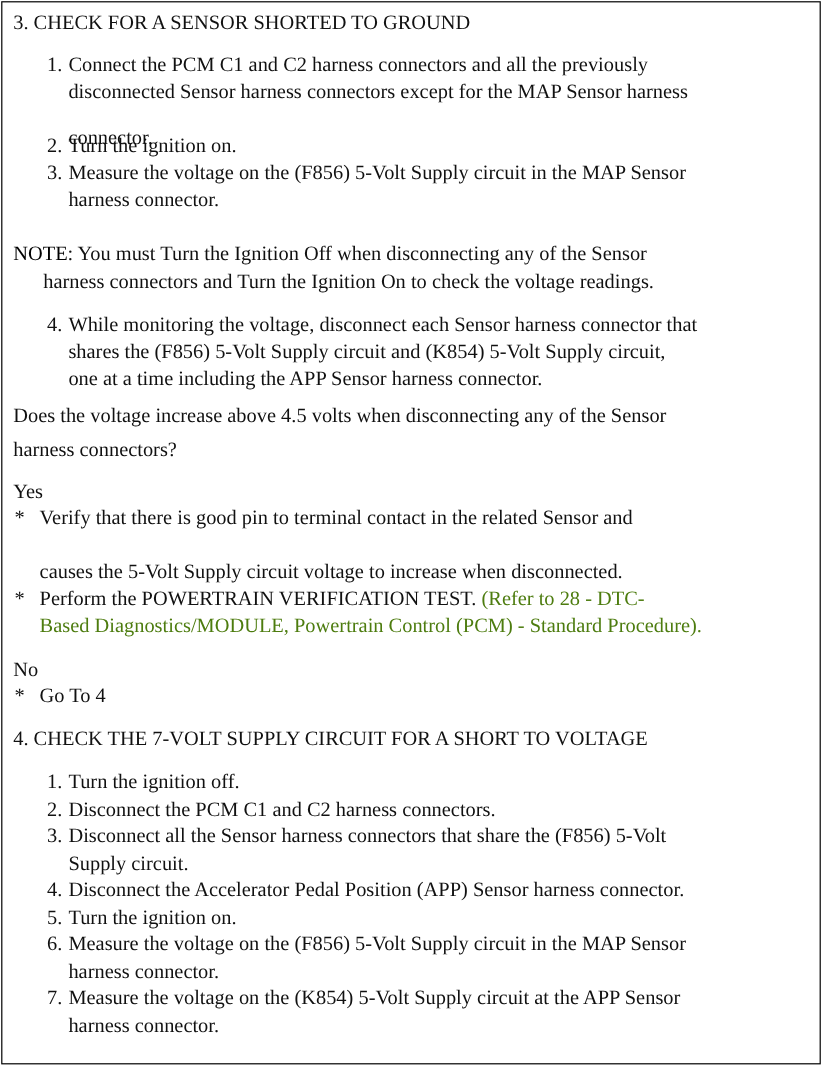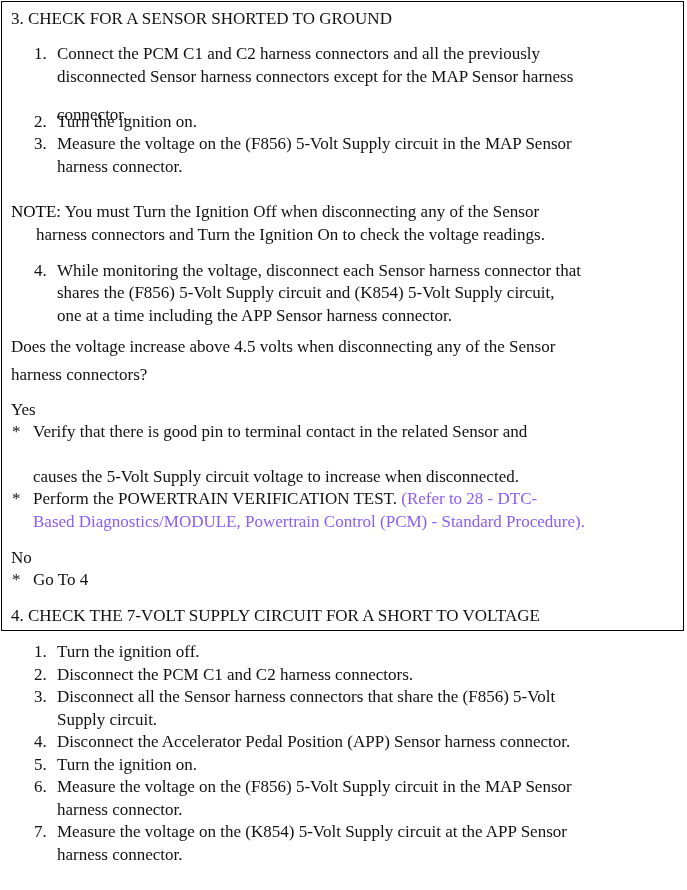--- a/index.html
+++ b/index.html
@@ -1,33 +1,34 @@
 <!DOCTYPE html>
 <html><head>
   <meta charset="utf-8">
   <style>
     html, body { margin: 0; padding: 0; background: #ffffff; }
     body { width: 687px; height: 890px; overflow: hidden; }
     .page {
       position: absolute; left: 1px; top: 1px;
-      width: 683px; height: 630px;
+      width: 683px; height: 886px;
       border: 1px solid #000;
       box-sizing: border-box;
       font-family: "Liberation Serif", serif;
       font-size: 17px;
       color: #111;
       line-height: 22.5px;
+      text-align: center;
     }
     .abs { position: absolute; white-space: nowrap; }
     .heading { left: 9px; }
     .ol-item { left: 32px; }
     .ol-item .num { display: inline-block; width: 23px; }
     .cont { left: 55px; }
     .note-label { color: #000000; }
-    .link { color: #8b5cf6; }
+    .link { color: #4d7c0f; }
     .star { left: 10px; }
     .star-cont { left: 31px; }
   </style>
 </head>
 <body>
 
 <div class="page">
 
   <div class="abs heading" style="top:6px">3. CHECK FOR A SENSOR SHORTED TO GROUND</div>
 

